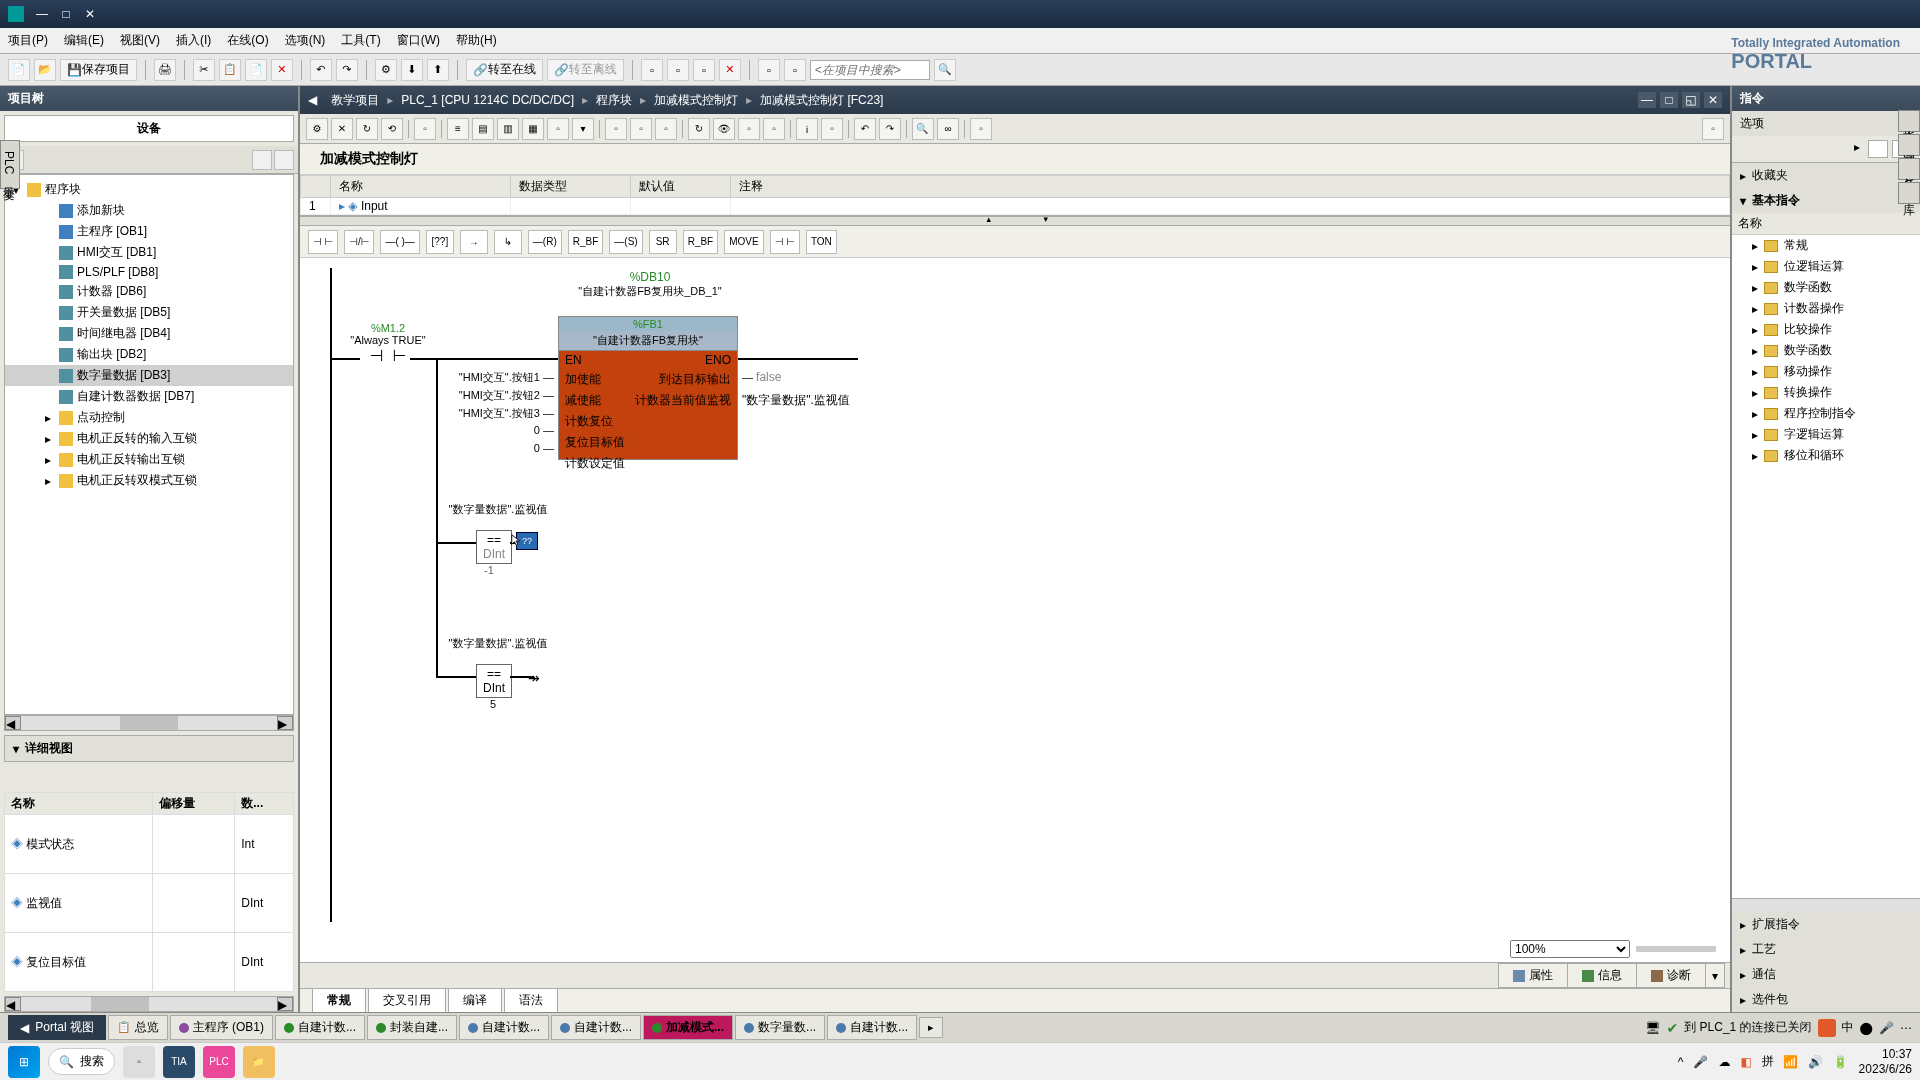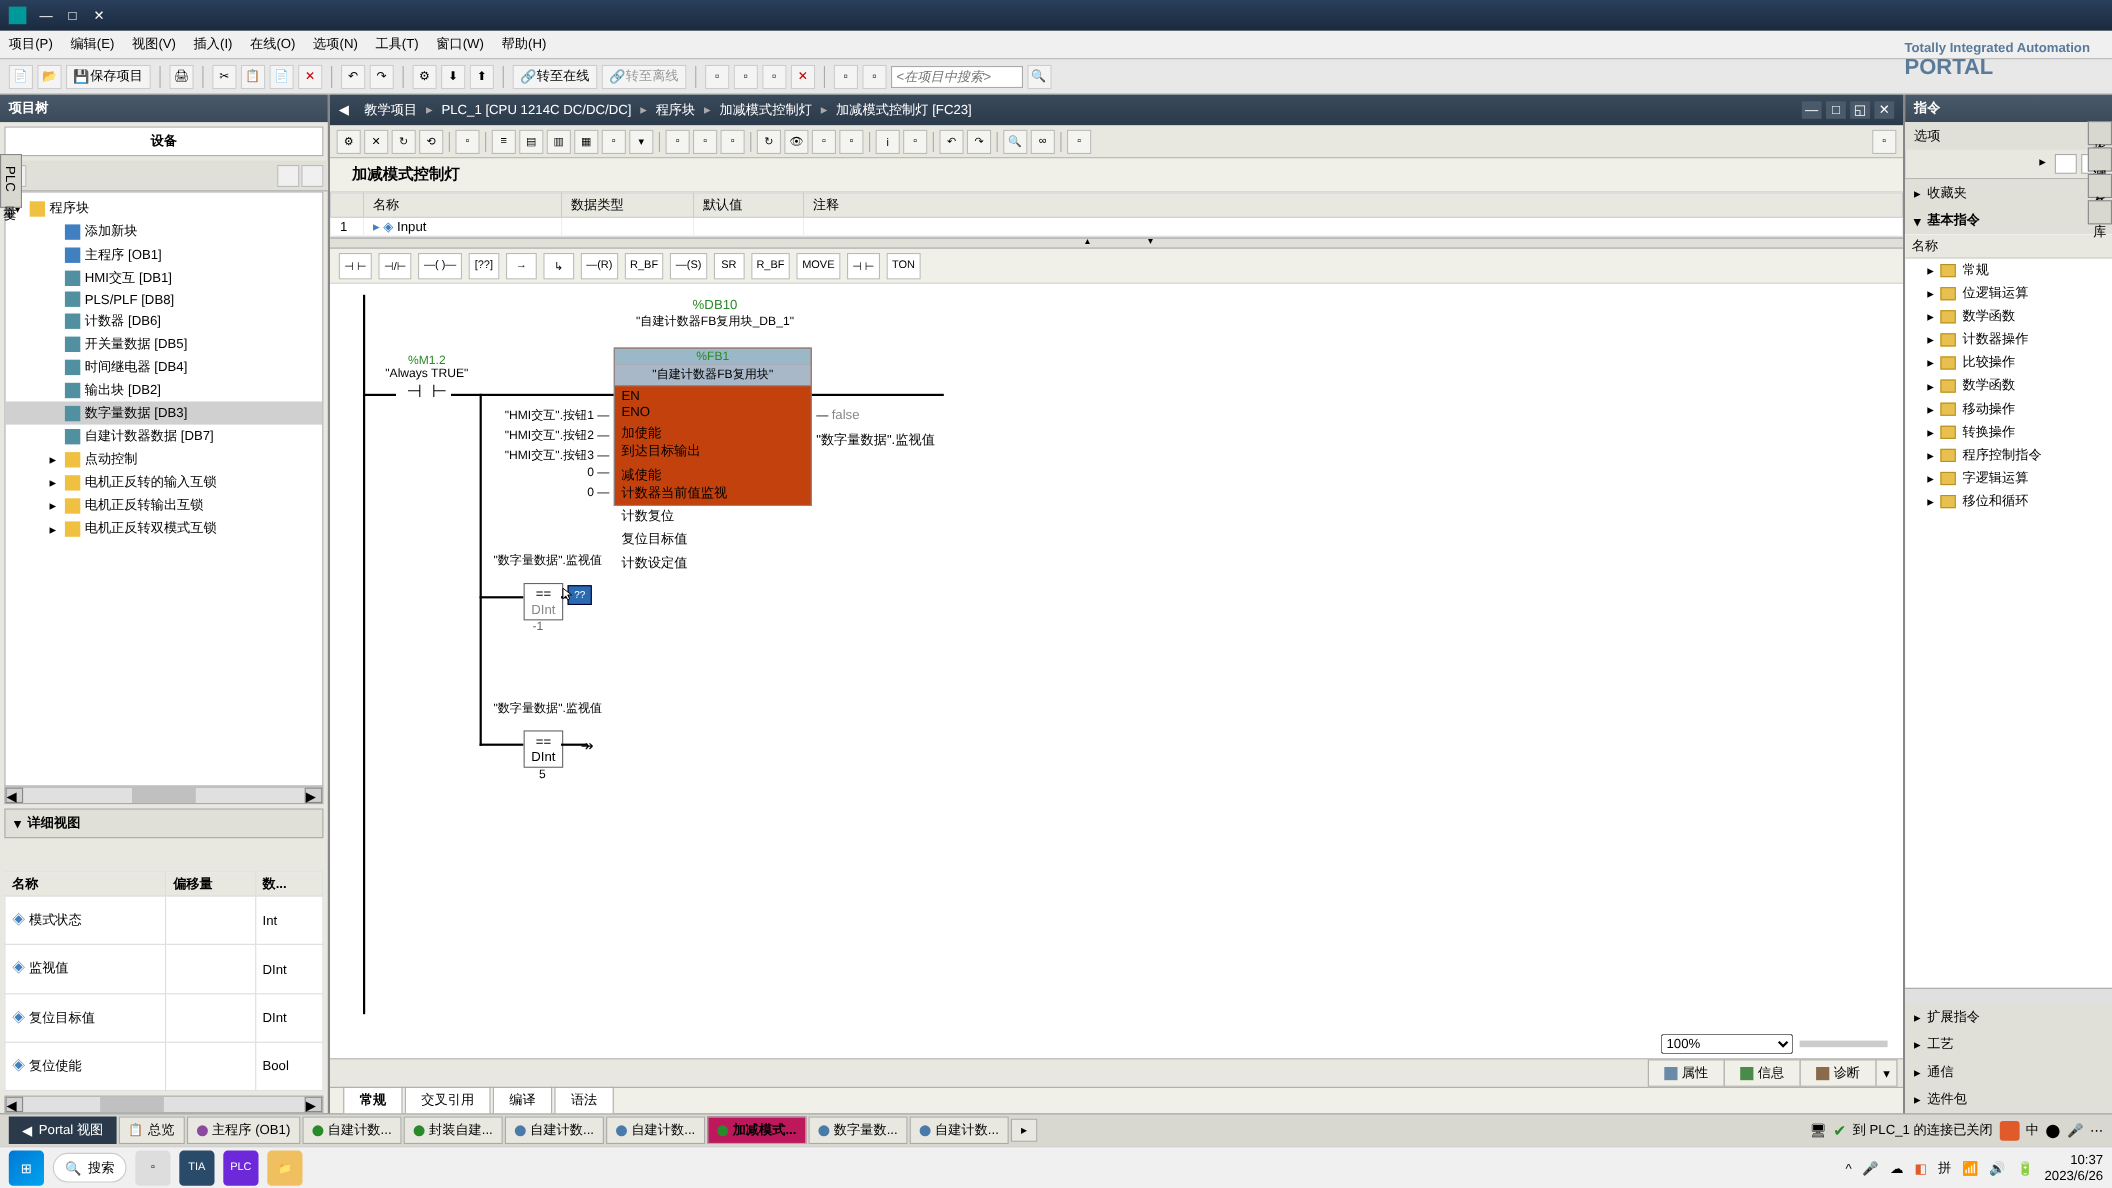--- a/index.html
+++ b/index.html
@@ -84,21 +84,21 @@
 .network-area { flex: 1; background: #fff; position: relative; overflow: hidden; }
 .rail { position: absolute; left: 30px; top: 10px; bottom: 40px; width: 2px; background: #000; }
 .contact { position: absolute; }
 .contact .tag { color: #2a8a2a; font-size: 11px; text-align: center; }
 .contact .name { font-size: 11px; text-align: center; }
 .wire { position: absolute; background: #000; height: 2px; }
 .vwire { position: absolute; background: #000; width: 2px; }
 .fb-block { position: absolute; background: #d0d0c8; border: 1px solid #888; }
 .fb-block.sel { background: #c2410c; }
 .fb-header { background: #a8b8c8; text-align: center; padding: 2px; font-size: 11px; border-bottom: 1px solid #888; }
-.fb-row { display: flex; justify-content: space-between; padding: 2px 6px; font-size: 11px; flex-direction: column; }
+.fb-row { display: flex; justify-content: space-between; padding: 2px 6px; font-size: 11px; }
 .fb-label { position: absolute; font-size: 11px; text-align: right; }
 .fb-label.right { text-align: left; }
 .fb-tag { color: #2a8a2a; }
 .cmp-block { position: absolute; border: 1px solid #666; background: #fff; text-align: center; font-size: 11px; padding: 2px 6px; }
 .cursor-icon { position: absolute; width: 18px; height: 14px; }
 
 .zoom-bar { position: absolute; right: 14px; bottom: 4px; display: flex; align-items: center; gap: 6px; }
 .zoom-bar select { width: 120px; }
 .zoom-slider { width: 80px; height: 6px; background: #ccc; position: relative; }
 
@@ -325,25 +325,20 @@
           <tr>
             <td><span style="color:#4080c0">◈</span> 监视值</td>
             <td></td>
             <td>DInt</td>
           </tr>
           <tr>
             <td><span style="color:#4080c0">◈</span> 复位目标值</td>
             <td></td>
             <td>DInt</td>
           </tr>
-          <tr>
-            <td><span style="color:#4080c0">◈</span> 复位使能</td>
-            <td></td>
-            <td>Bool</td>
-          </tr>
         </tbody>
     </table>
     <div class="tree-scroll" style="margin-top:auto">
       <div class="arr" style="left:0">◀</div>
       <div class="thumb" style="left:30%"></div>
       <div class="arr" style="right:0">▶</div>
     </div>
   </div>
 
   <div class="center">
@@ -720,21 +715,21 @@
     <span>🎤</span>
     <span>⋯</span>
   </div>
 </div>
 
 <div class="taskbar">
   <div class="start">⊞</div>
   <div class="search-box">🔍 <span>搜索</span></div>
   <div class="tb-app">▫</div>
   <div class="tb-app" style="background:#2a4a6a;color:#fff">TIA</div>
-  <div class="tb-app" style="background:#6d28d9;color:#fff">PLC</div>
+  <div class="tb-app" style="background:#ec4899;color:#fff">PLC</div>
   <div class="tb-app" style="background:#f0c060">📁</div>
   <div class="tray">
     <span>^</span>
     <span>🎤</span>
     <span>☁</span>
     <span style="color:#e05a2a">◧</span>
     <span>拼</span>
     <span>📶</span>
     <span>🔊</span>
     <span>🔋</span>

